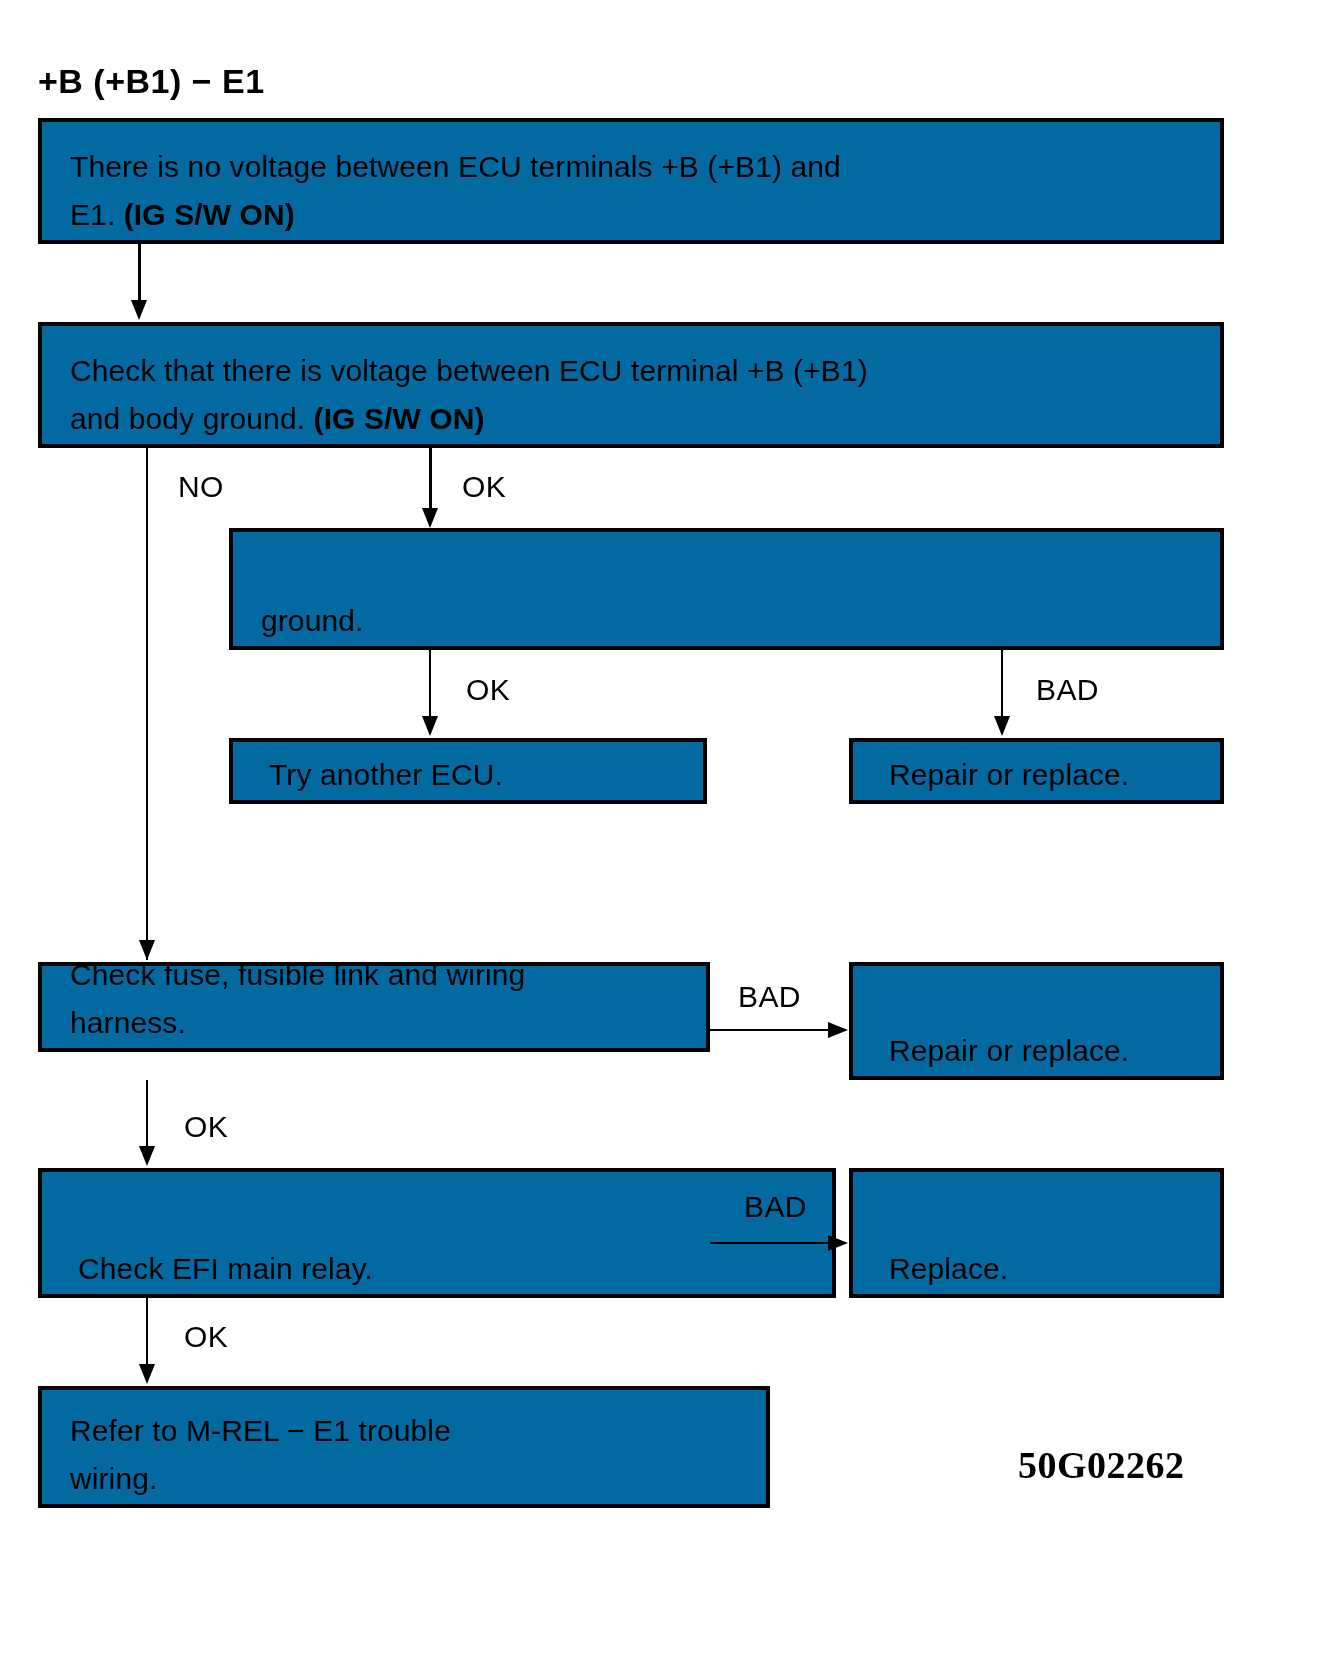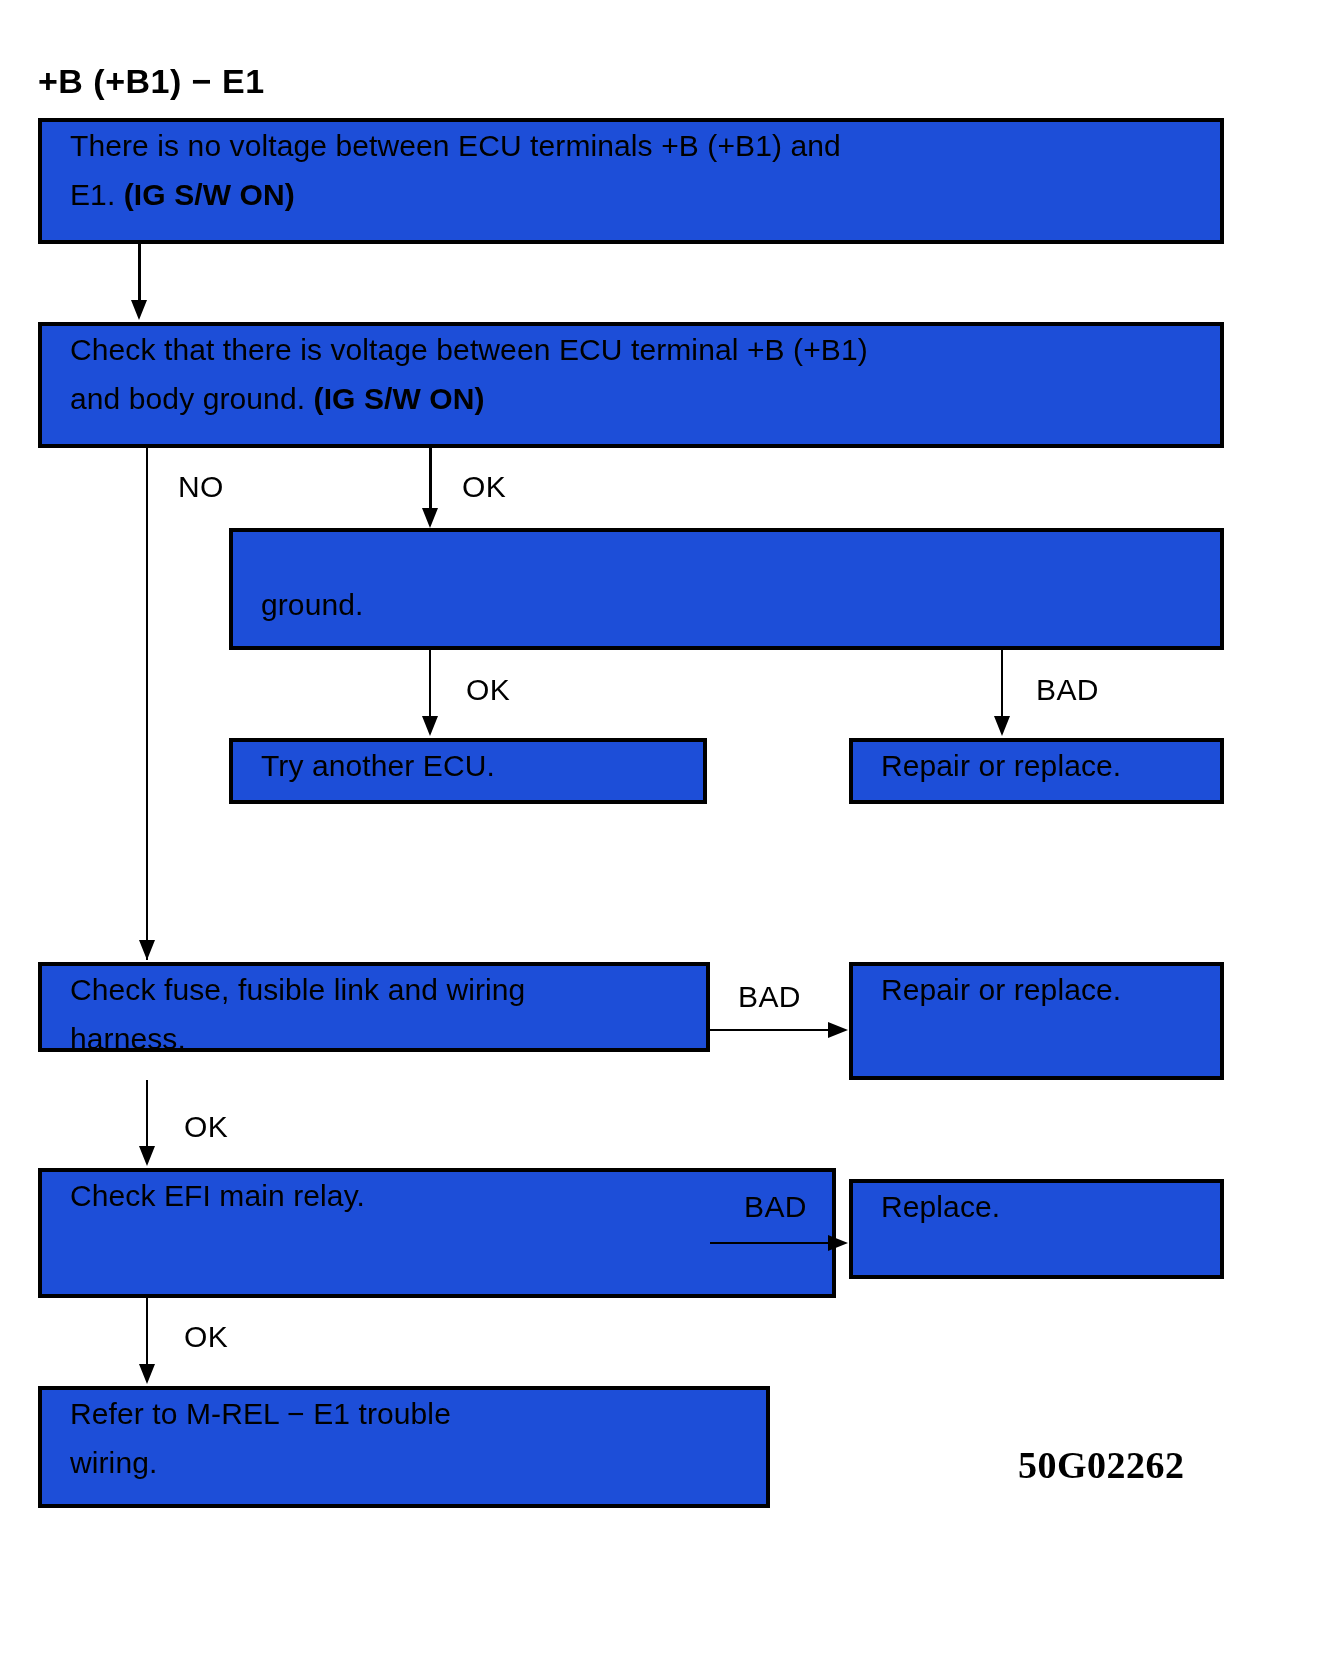--- a/index.html
+++ b/index.html
@@ -28,38 +28,38 @@
     font-weight: bold;
     letter-spacing: 0.5px;
     white-space: nowrap;
   }
 
   
   .node {
     position: absolute;
     box-sizing: border-box;
     border: 4px solid #000000;
-    background: #1d4ed8;
+    background: #0369a1;
     display: flex;
-    align-items: flex-start;
+    align-items: flex-end;
   }
   .node .txt {
     padding: 0 18px 0 28px;
     font-size: 30px;
     line-height: 1.62;
     font-weight: normal;
     letter-spacing: 0.1px;
   }
   .node .txt b {
     font-weight: bold;
   }
 
   
   .node.tight .txt {
-    padding-left: 28px;
+    padding-left: 36px;
   }
 
   
   .vline {
     position: absolute;
     width: 3px;
     background: #000000;
   }
   .hline {
     position: absolute;
@@ -175,21 +175,21 @@
   <div class="edge-label" style="left:184px; top:1110px;">OK</div>
 
   <div class="node tight" style="left:38px; top:1168px; width:798px; height:130px;">
     <div class="txt">Check EFI main relay.</div>
   </div>
 
   <div class="hline" style="left:710px; top:1242px; width:122px; height:2px;"></div>
   <div class="arrow-right" style="left:828px; top:1235px;"></div>
   <div class="edge-label" style="left:744px; top:1190px;">BAD</div>
 
-  <div class="node tight" style="left:849px; top:1168px; width:375px; height:100px;margin-top:11px;">
+  <div class="node tight" style="left:849px; top:1168px; width:375px; height:130px;">
     <div class="txt">Replace.</div>
   </div>
 
   <div class="vline" style="left:146px; top:1298px; height:78px; width:2px;"></div>
   <div class="arrow-down" style="left:139px; top:1364px;"></div>
   <div class="edge-label" style="left:184px; top:1320px;">OK</div>
 
   <div class="node" style="left:38px; top:1386px; width:732px; height:122px;">
     <div class="txt">
       <span>Refer to M-REL − E1 trouble</span><br>

